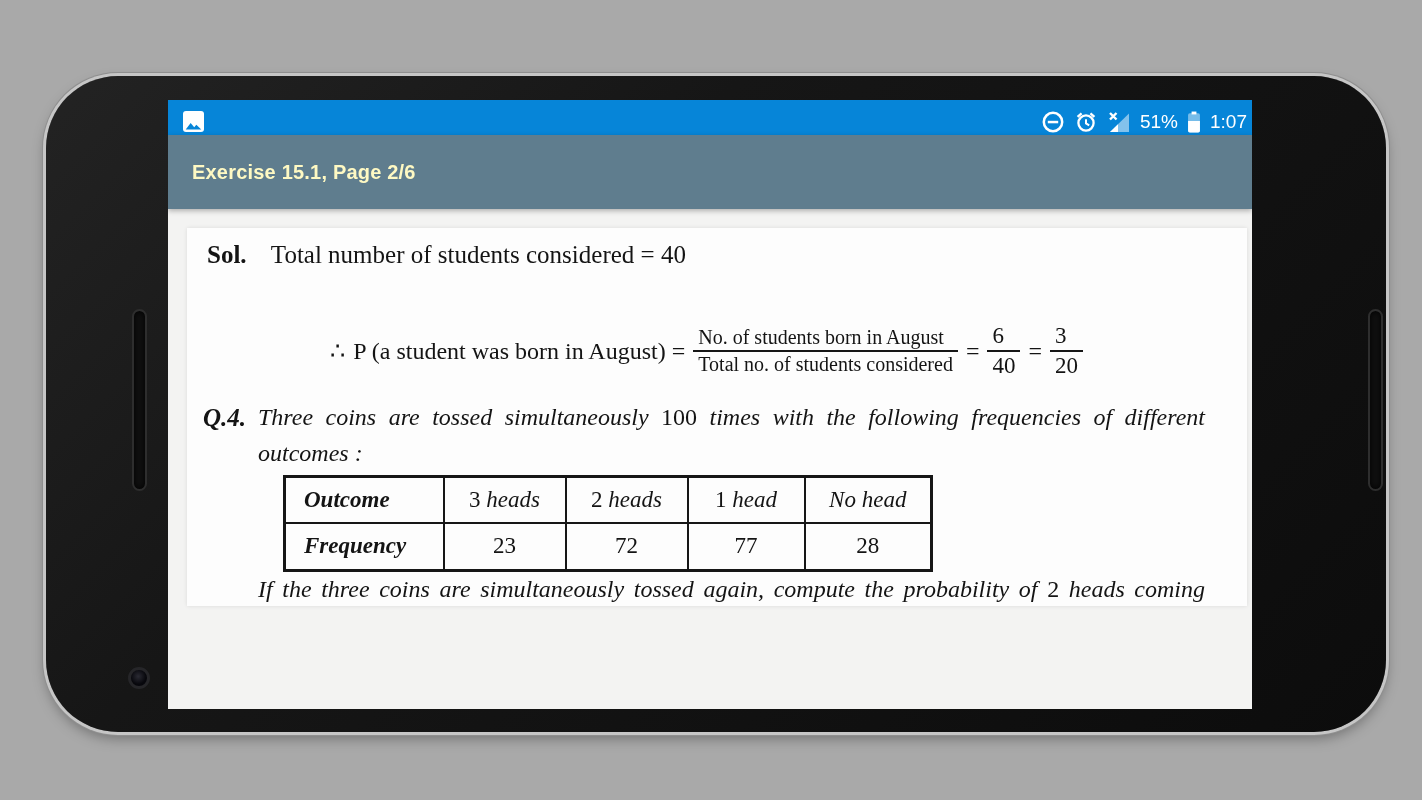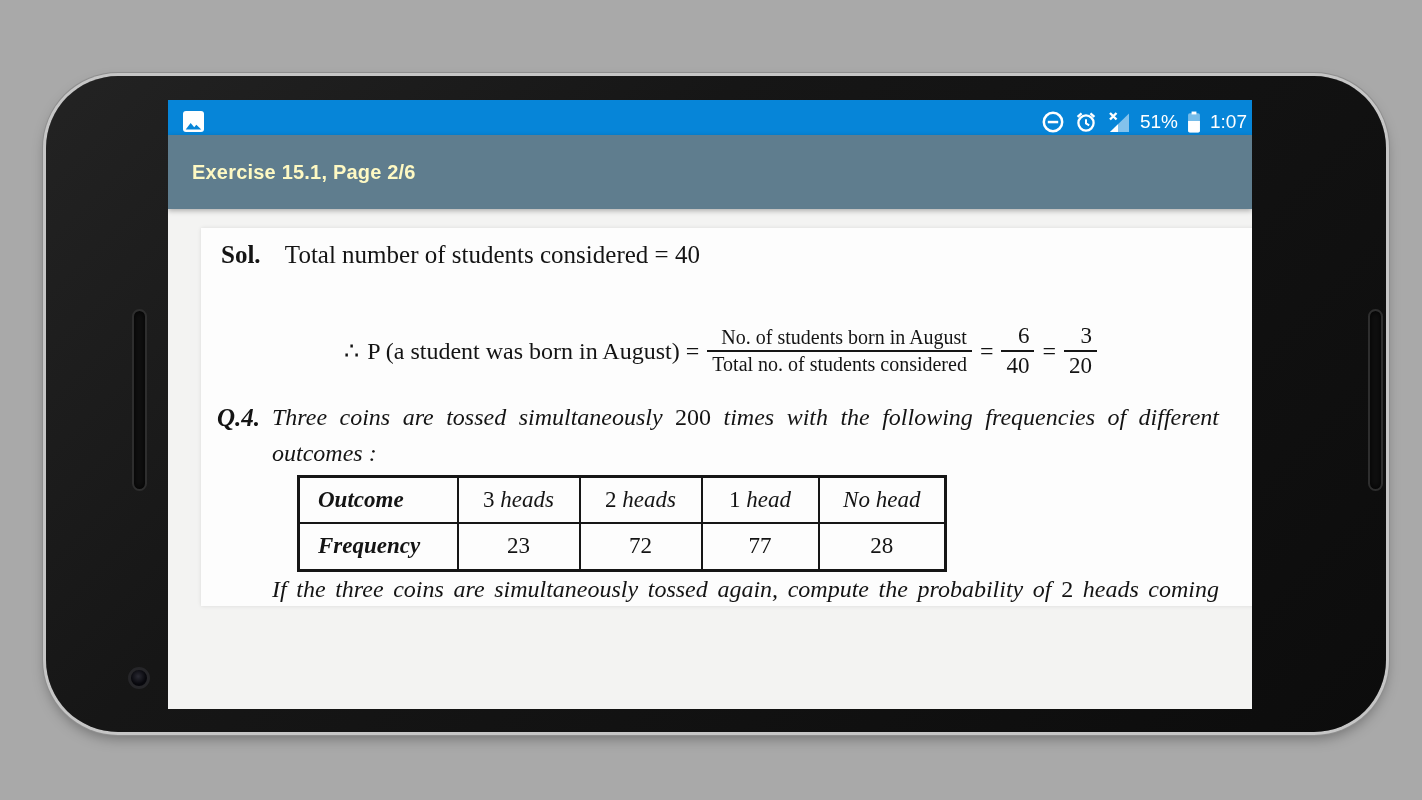--- a/index.html
+++ b/index.html
@@ -53,33 +53,33 @@
     height:74px; background:#5f7d8e; display:flex; align-items:center;
     padding-left:24px; flex:0 0 auto;
     box-shadow:0 2px 5px rgba(0,0,0,.28);
     position:relative; z-index:2;
   }
   .toolbar-title { color:#fef9c3; font-size:20px; font-weight:bold; letter-spacing:.2px; }
 
   
   .content { flex:1 1 auto; position:relative; background:#f3f3f2; }
   .page {
-    position:absolute; left:33px; top:19px; width:1060px; height:378px;
+    position:absolute; left:19px; top:19px; width:1060px; height:378px;
     background:#fdfdfd; box-shadow:0 0 4px rgba(0,0,0,.10);
     font-family:"Liberation Serif", serif; color:#141414;
   }
   .abs { position:absolute; white-space:nowrap; }
   .doc-line { font-size:25px; }
   .bold { font-weight:bold; }
   .it { font-style:italic; }
   .rm { font-style:normal; }
 
   
   .eq-row { position:absolute; left:143px; top:95px; display:flex; align-items:center; gap:8px; font-size:24px; }
-  .frac { display:inline-flex; flex-direction:column; align-items:flex-end; line-height:1.15; }
+  .frac { display:inline-flex; flex-direction:column; align-items:flex-start; line-height:1.15; }
   .frac .bar { align-self:stretch; height:2px; background:#161616; margin:1px 0; }
   .frac-words { font-size:20px; }
   .frac-nums  { font-size:23px; }
   .frac .num, .frac .den { padding:0 5px; }
 
   
   .jline { position:absolute; left:71px; width:947px; text-align:justify; text-align-last:justify; font-size:24px; font-style:italic; white-space:normal; }
 
   
   .qtable {
@@ -172,21 +172,21 @@
         <span class="frac frac-nums">
           <span class="num">3</span>
           <span class="bar"></span>
           <span class="den">20</span>
         </span>
       </div>
 
       <div class="abs doc-line bold it" style="left:16px; top:176px;">Q.4.</div>
       <div class="jline" style="top:176px;">
         <span>Three coins are tossed simultaneously</span>
-        <span class="rm">200</span>
+        <span class="rm">100</span>
         <span>times with the following frequencies of different</span>
       </div>
       <div class="abs doc-line it" style="left:71px; top:212px; font-size:24px;">outcomes :</div>
 
       <table class="qtable">
         <tbody>
             <tr class="r0">
           <td class="c0 thead">Outcome</td>
           <td class="c1"><span class="rm">3</span> <span class="it">heads</span></td>
           <td class="c2"><span class="rm">2</span> <span class="it">heads</span></td>

